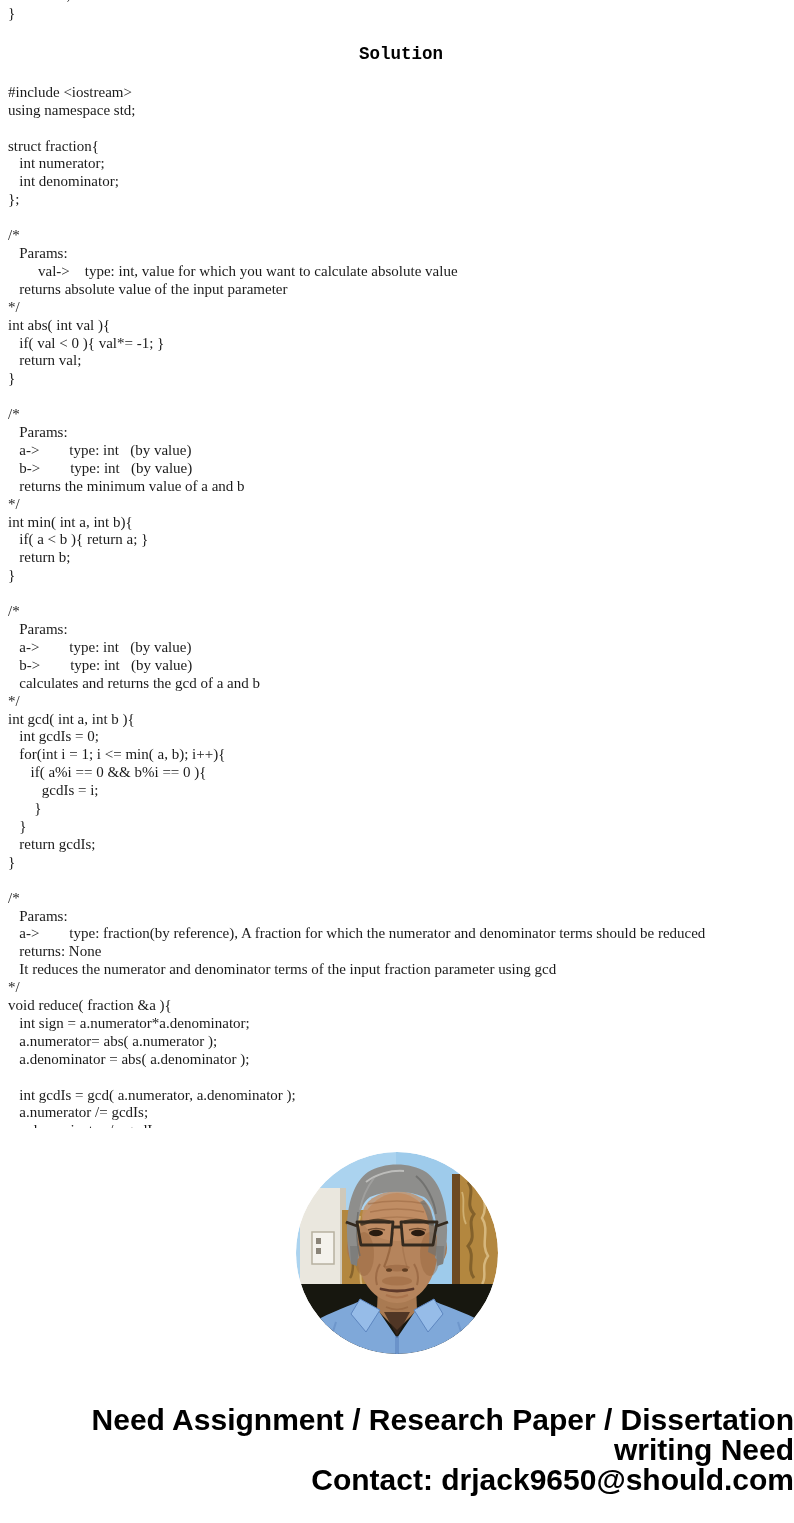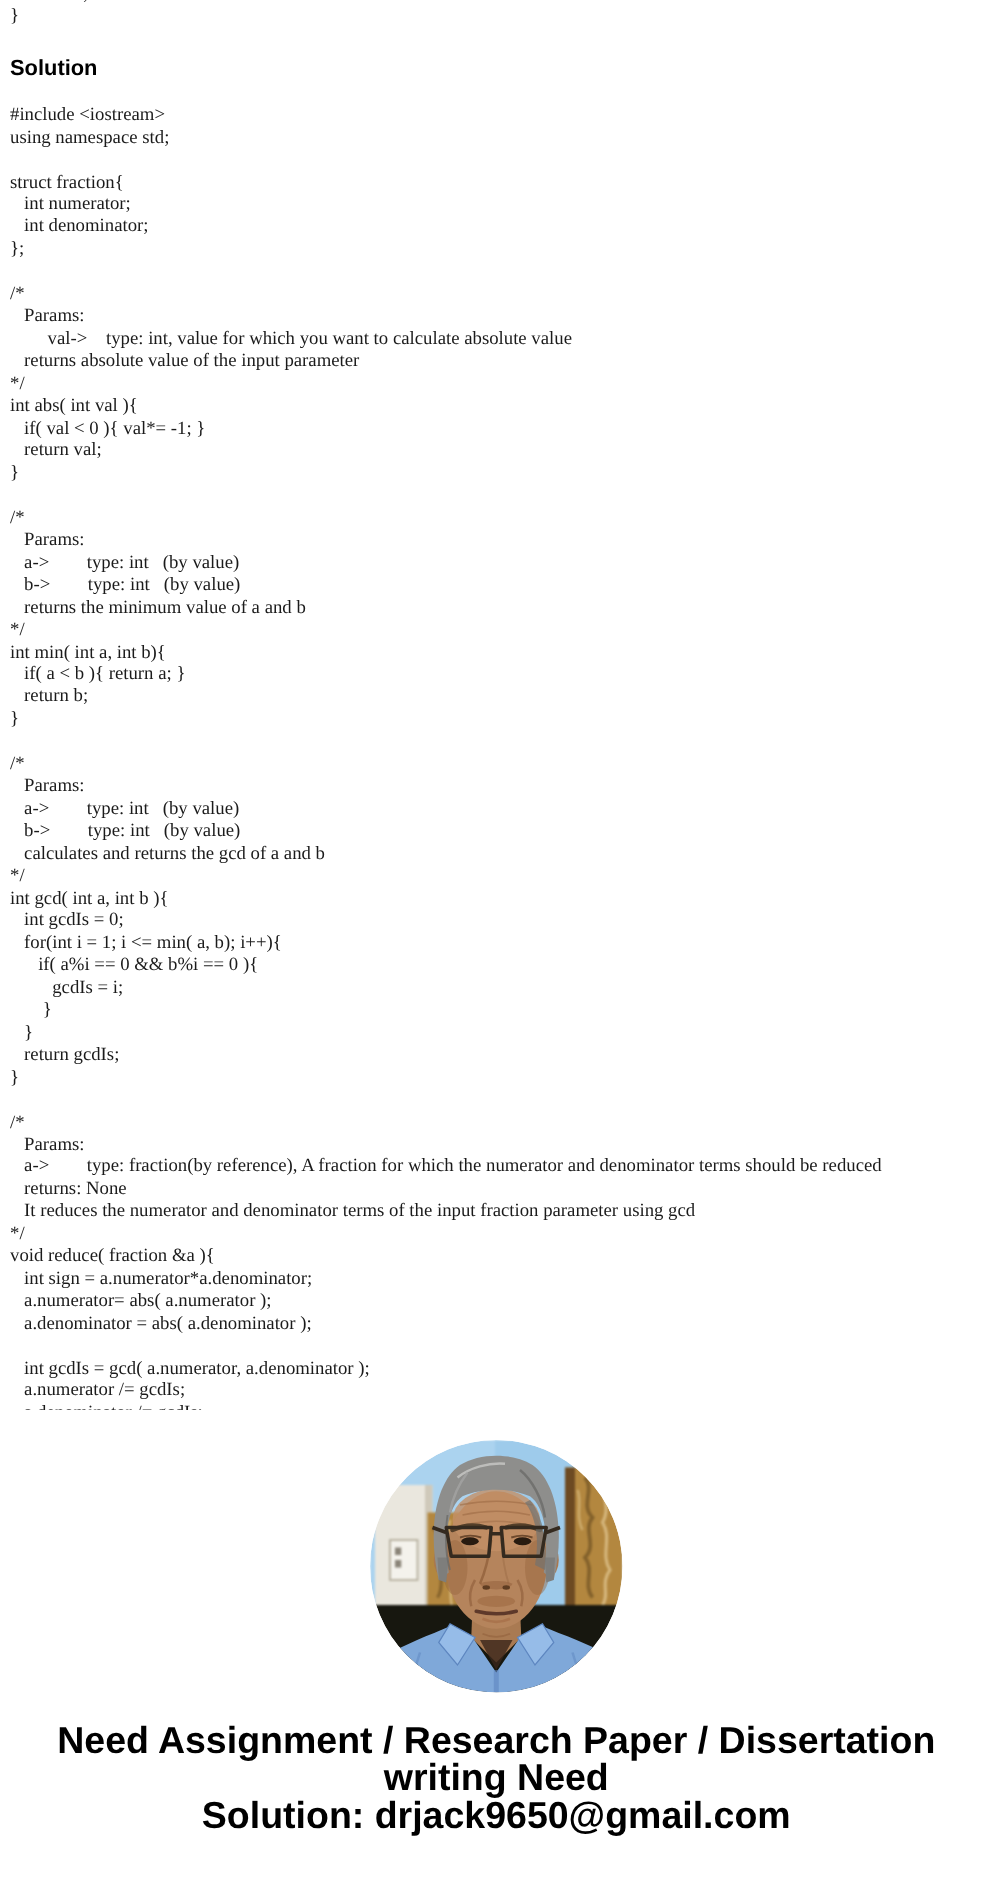--- a/index.html
+++ b/index.html
@@ -22,43 +22,44 @@
     padding-left: 8px;
     font-family: "Liberation Serif", serif;
     font-size: 15px;
     line-height: 17.9px;
     color: #1b1b1b;
     white-space: pre;
   }
   pre.top-code { margin-top: -13px; }
   h2.solution-heading {
     margin: 22px 0 0 8px;
-    font-family: Liberation Sans, sans-serif;
+    font-family: Liberation Mono, monospace;
     font-weight: bold;
     font-size: 17.5px;
     line-height: 19px;
     color: #000000;
+    text-align: center;
   }
   pre.main-code { margin-top: 20px; }
 
   
   .photo-wrap {
     width: 202px; height: 202px;
     margin: 24px auto 0 auto;
     border-radius: 50%;
     overflow: hidden;
   }
   .blur07 { filter: blur(0.7px); }
   .blur04 { filter: blur(0.4px); }
   .blur03 { filter: blur(0.3px); }
 
   
   .promo {
-    margin-top: 24px;
-    text-align: center;
+    margin-top: 51px;
+    text-align: right;
     font-family: "Liberation Sans", sans-serif;
     font-weight: bold;
     font-size: 30px;
     line-height: 30px;
     color: #000000;
   }
   .promo div { white-space: nowrap; }
 </style>
 </head>
 <body>
@@ -241,16 +242,16 @@
           <line x1="141" y1="74" x2="152" y2="70"></line>
         </g>
 
       </g>
     </svg>
   </div>
 
   <div class="promo">
     <div>Need Assignment / Research Paper / Dissertation</div>
     <div>writing Need</div>
-    <div>Solution: drjack9650@gmail.com</div>
+    <div>Contact: drjack9650@should.com</div>
   </div>
 
 </div>
 
 </body></html>

